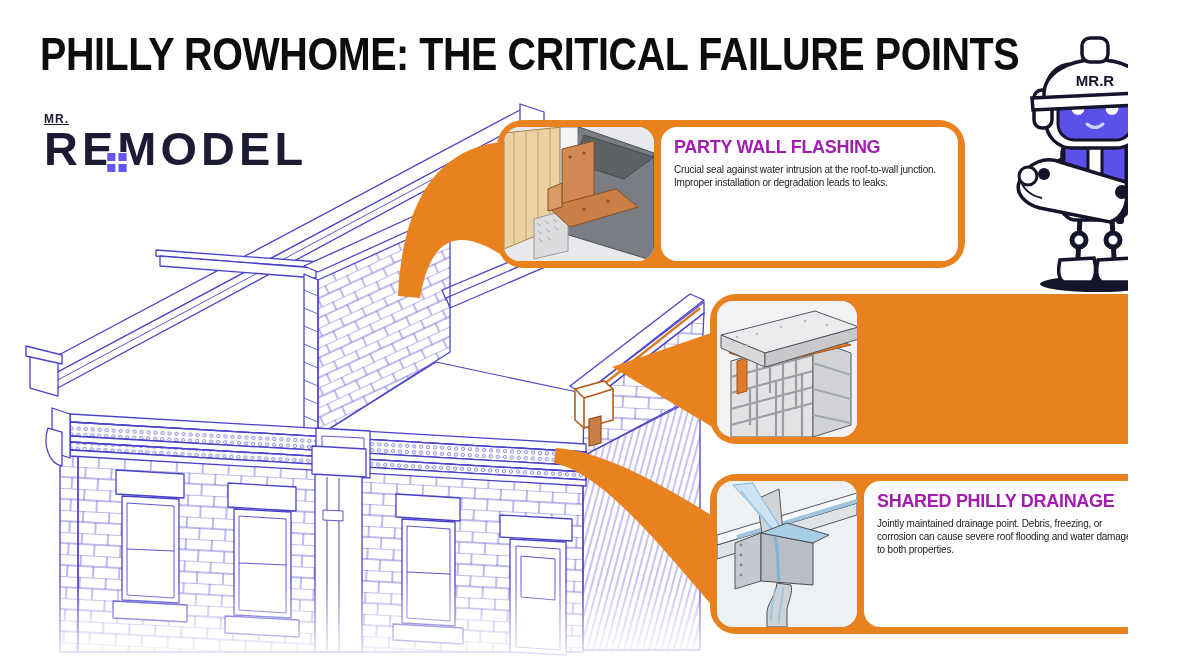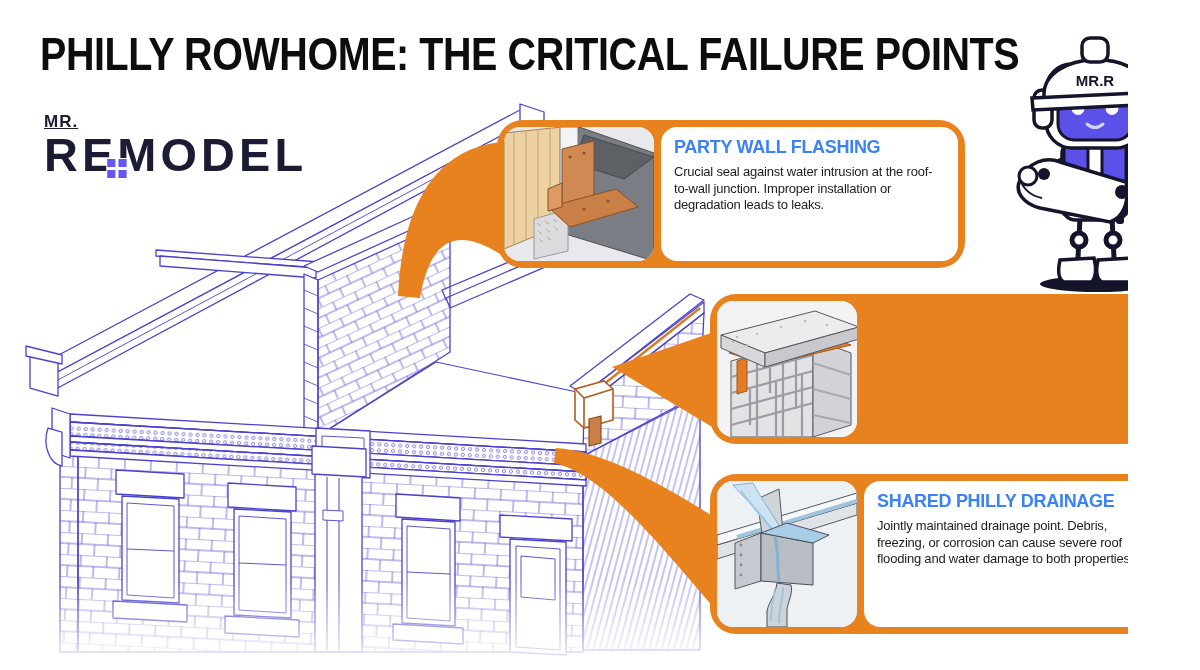--- a/index.html
+++ b/index.html
@@ -3,34 +3,34 @@
 <meta charset="utf-8">
 <style>
   html,body{margin:0;padding:0;background:#ffffff;}
   .canvas{position:relative;width:1100px;height:670px;background:#ffffff;overflow:hidden;
           font-family:"Liberation Sans", sans-serif;padding-left:28px;}
   
   .title{position:absolute;left:40px;top:26px;font-size:47px;font-weight:900;color:#0d0d0d;
          letter-spacing:-0.5px;transform:scaleX(0.84);transform-origin:left top;white-space:nowrap;}
   
   .logo{position:absolute;left:44px;top:112px;color:#1b1b33;}
-  .logo-mr{font-size:17px;font-weight:900;letter-spacing:1px;text-decoration:underline;}
+  .logo-mr{font-size:12px;font-weight:900;letter-spacing:1px;text-decoration:underline;}
   .logo-word{position:relative;font-size:46px;font-weight:900;letter-spacing:4px;line-height:1.0;
              transform:scaleX(1.02);transform-origin:left top;}
   .logo-win{position:absolute;left:61px;top:26px;width:19px;height:19px;
             display:grid;grid-template-columns:8px 8px;grid-template-rows:8px 8px;gap:2.5px;
             background:#ffffff;padding:1px;}
   .logo-win span{background:#6456f0;display:block;}
   
   .callout{position:absolute;background:#E8821E;border-radius:26px;padding:7px;display:flex;box-sizing:border-box;}
   .thumb{border-radius:16px;overflow:hidden;flex:0 0 auto;background:#e9e9ec;}
   .thumb svg{display:block;}
   .ctext{flex:1 1 auto;margin-left:7px;background:#ffffff;border-radius:16px;padding:8px 13px;box-sizing:border-box;}
-  .ctext h2{margin:2px 0 6px 0;font-size:18px;font-weight:900;letter-spacing:-0.3px;color:#3b82f6;white-space:nowrap;}
-  .ctext p{margin:0;font-size:13px;line-height:1.28;color:#1c1c1c;letter-spacing:-0.2px;}
+  .ctext h2{margin:2px 0 6px 0;font-size:18px;font-weight:900;letter-spacing:-0.3px;color:#a21caf;white-space:nowrap;}
+  .ctext p{margin:0;font-size:10px;line-height:1.28;color:#1c1c1c;letter-spacing:-0.2px;}
   #c1{left:497px;top:120px;width:468px;height:148px;}
   #c2{left:710px;top:294px;width:448px;height:150px;}
   #c3{left:710px;top:474px;width:448px;height:160px;}
   #c1 .thumb{width:150px;height:134px;}
   #c2 .thumb{width:140px;height:136px;}
   #c3 .thumb{width:140px;height:146px;}
   
   .scene{position:absolute;left:0;top:0;}
   .mascot{position:absolute;left:998px;top:12px;}
 </style>

